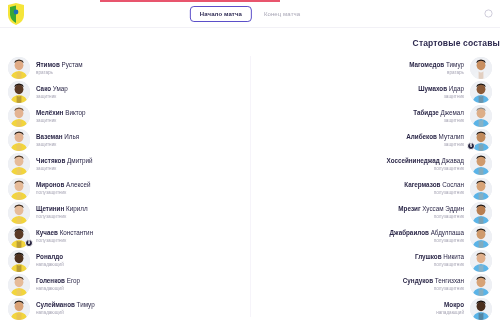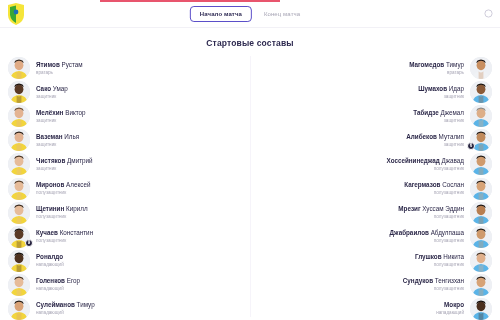--- a/index.html
+++ b/index.html
@@ -49,21 +49,21 @@
     background: #ffffff;
   }
   .topbar-right {
     position: absolute; right: 7px; top: 9px;
     width: 9px; height: 9px;
   }
   .topbar-right svg { display:block; }
 
   
   .section-title {
-    text-align: center;
+    text-align: right;
     font-size: 8.5px;
     font-weight: bold;
     color: #2e2a50;
     letter-spacing: .15px;
     padding: 10px 0 8px;
   }
 
   
   .lineups {
     position: relative;

